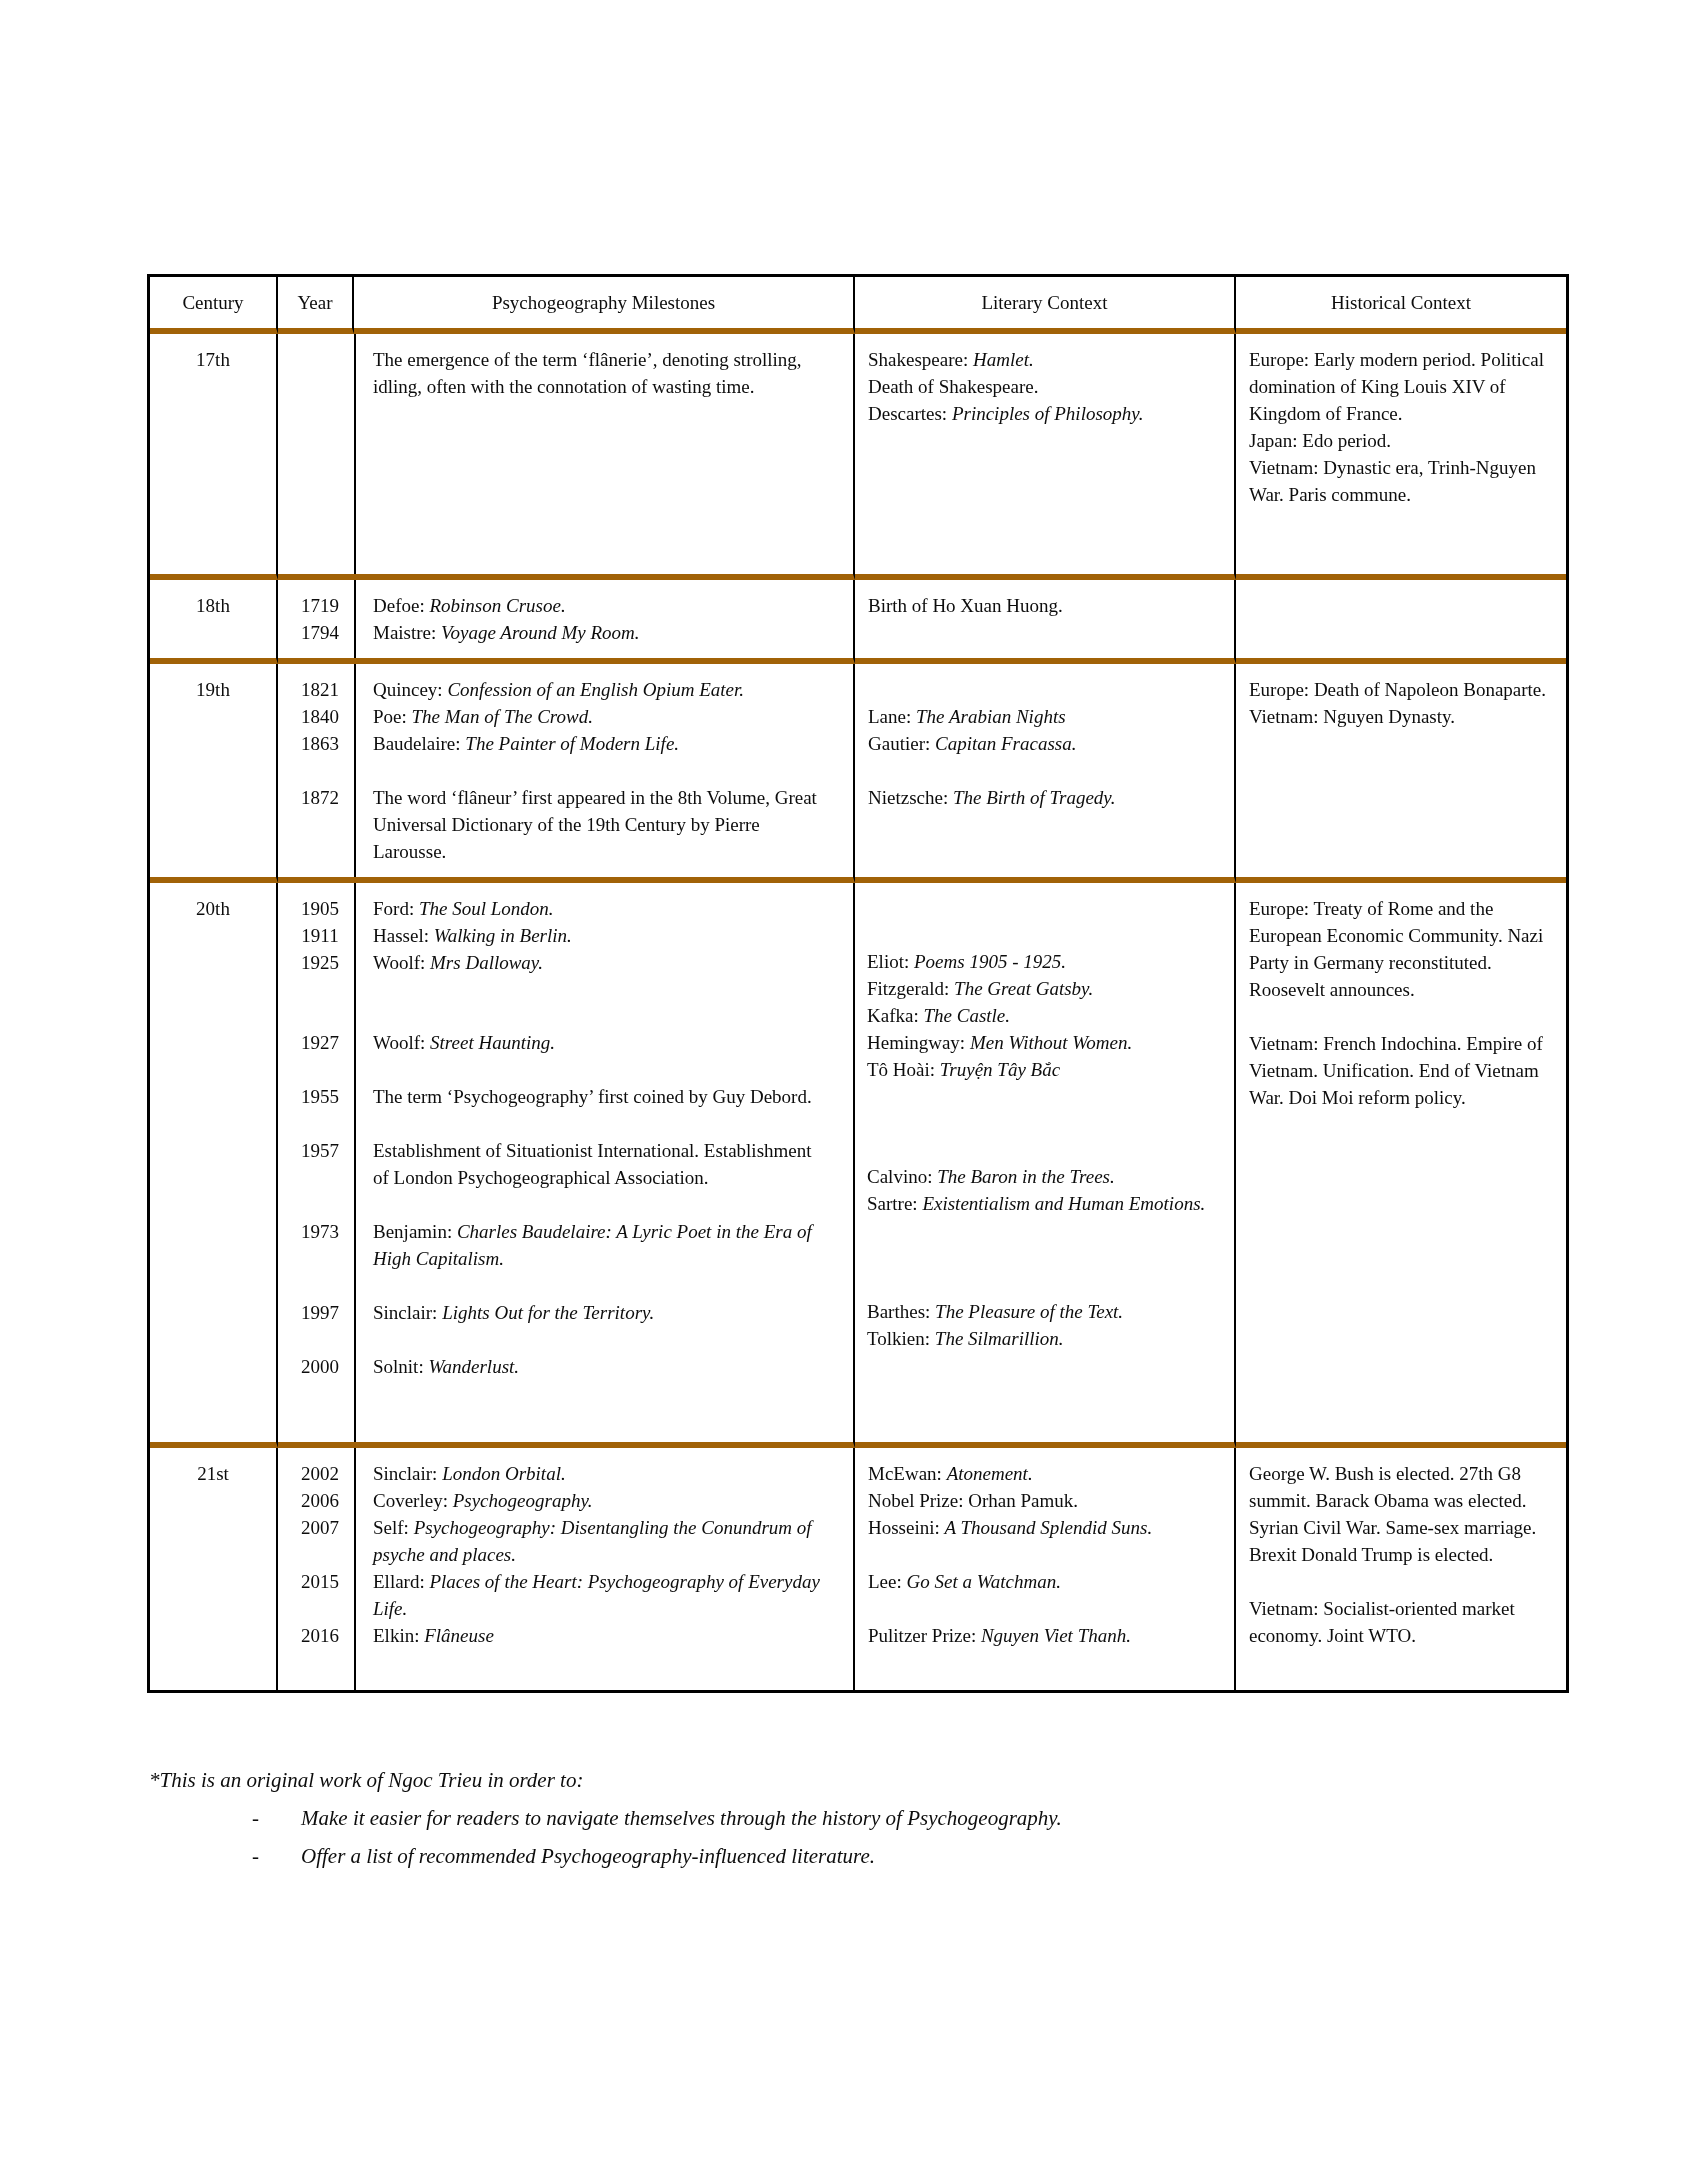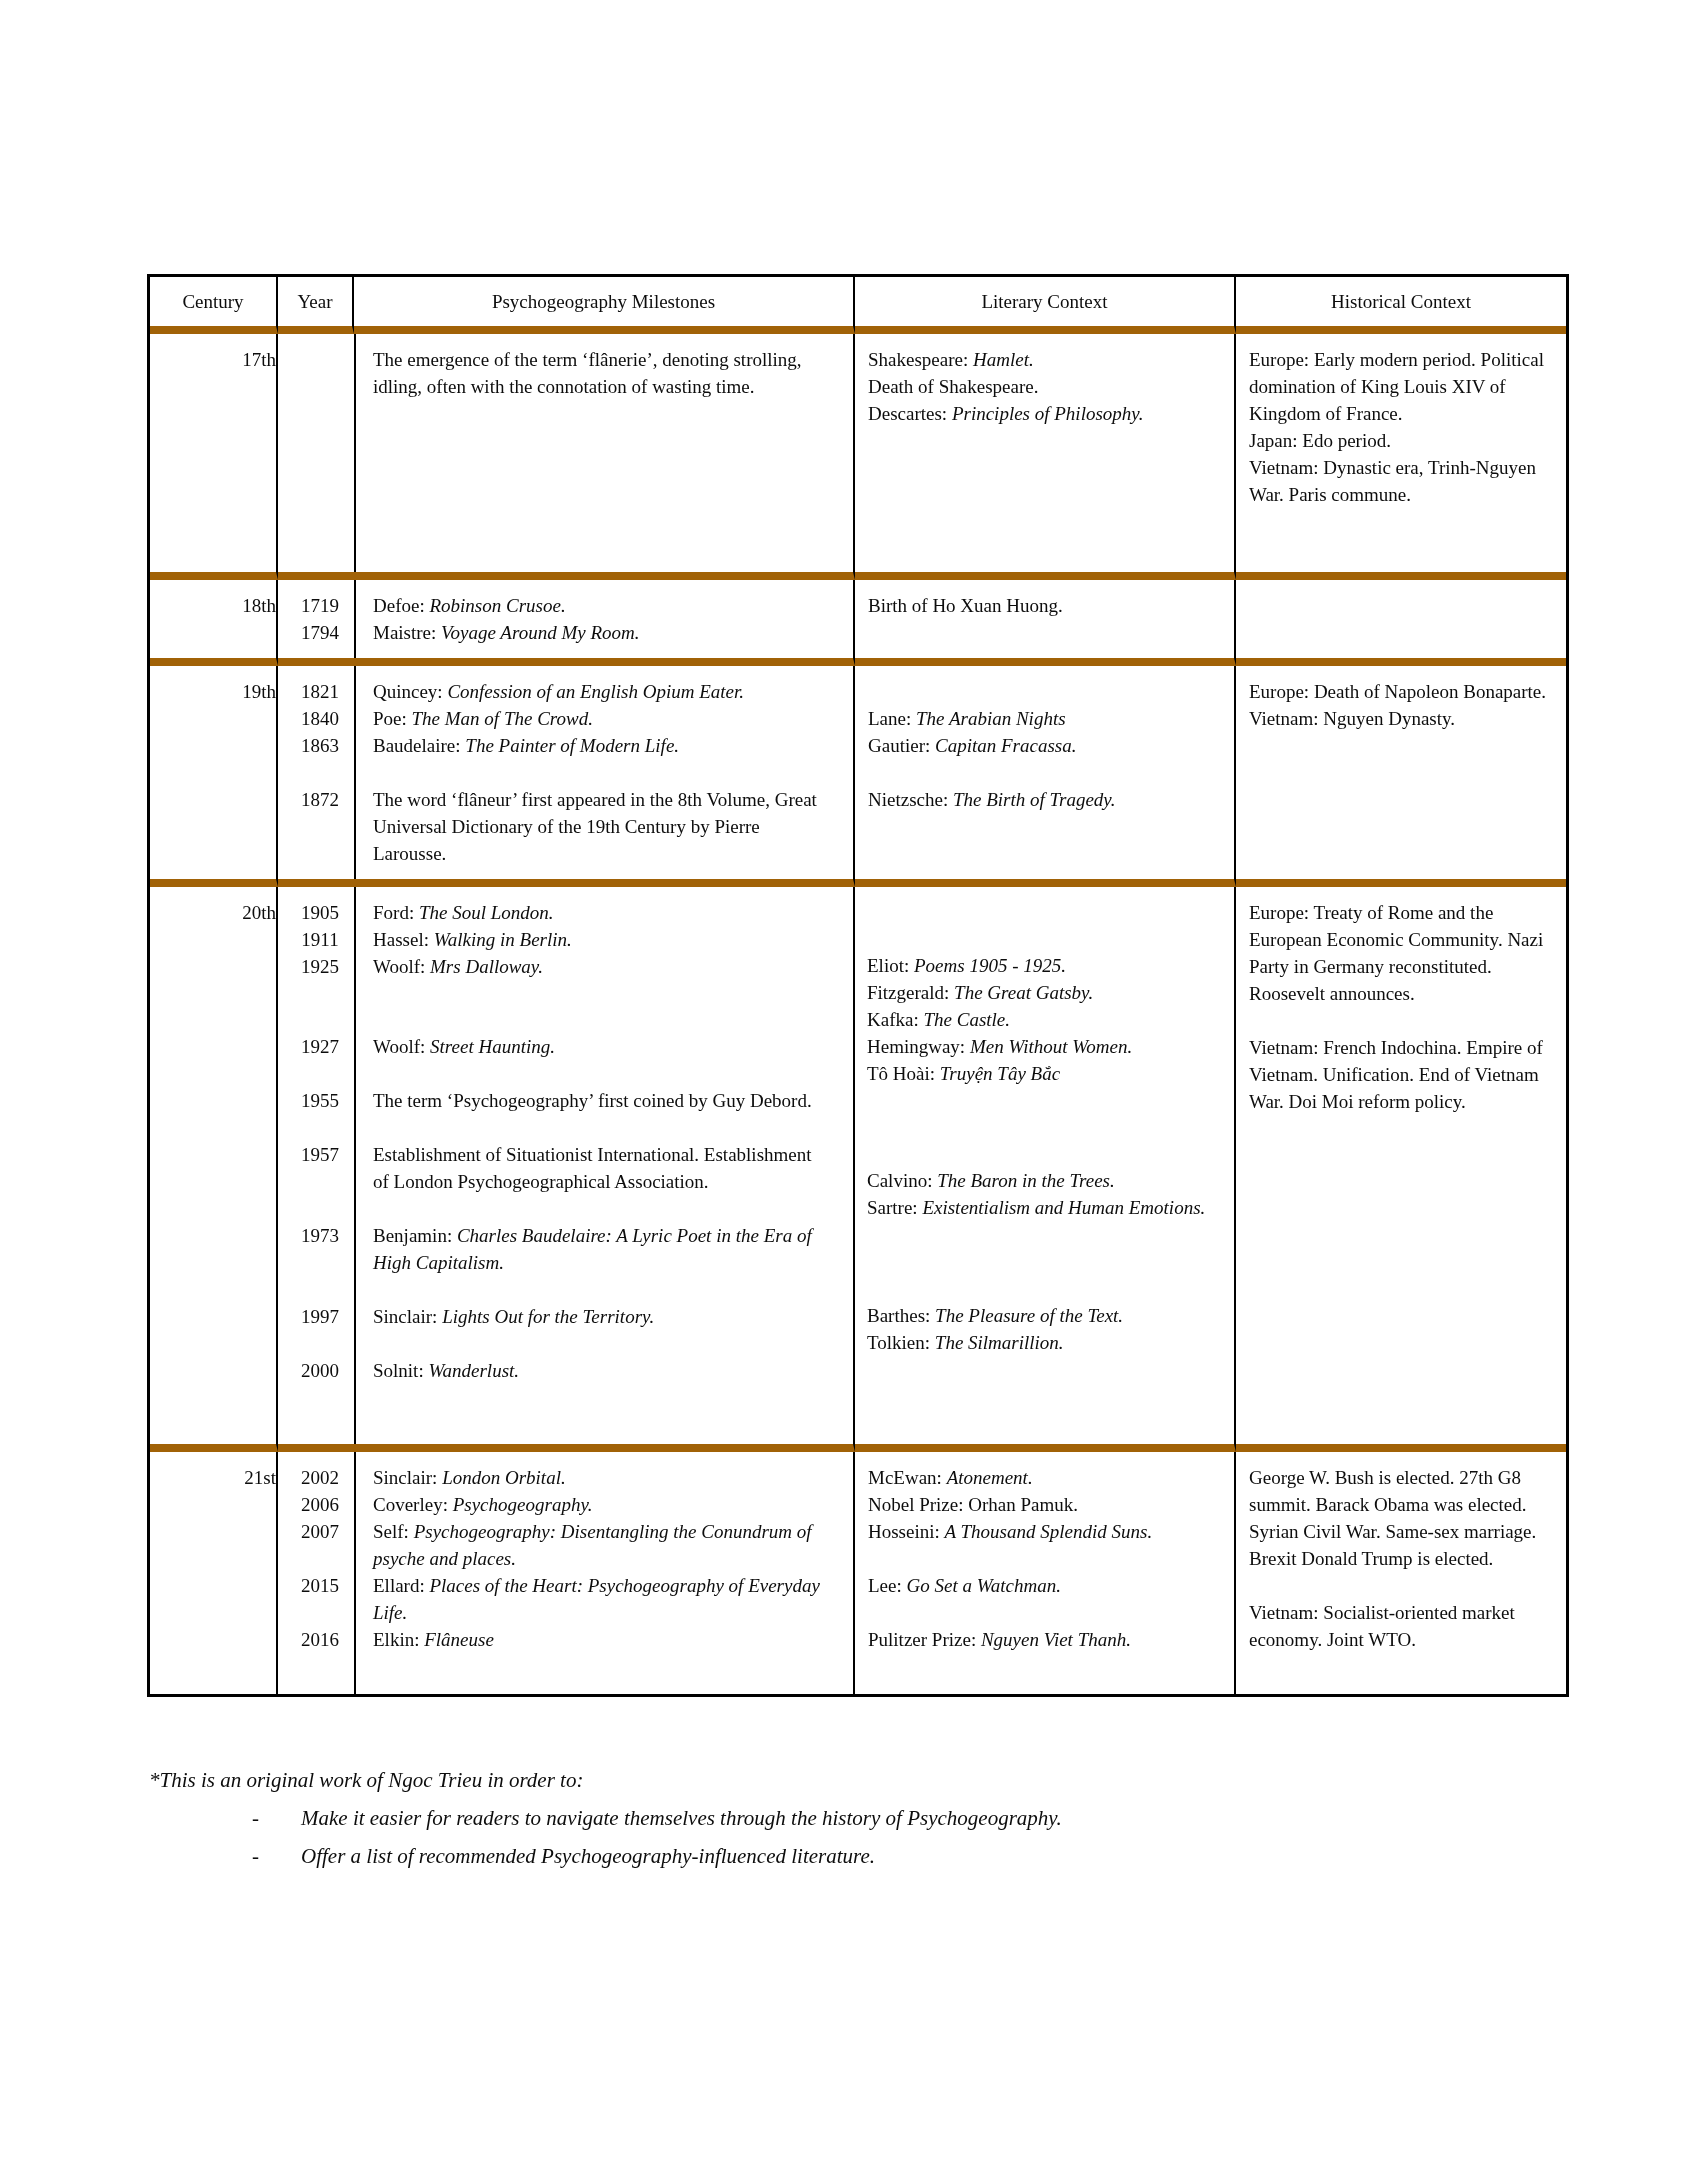--- a/index.html
+++ b/index.html
@@ -15,34 +15,34 @@
   #tbl{
     position:absolute;
     left:147px; top:274px;
     display:grid;
     border:3px solid #000;
     background:#fff;
   }
   .cell{
     box-sizing:border-box;
     border-right:2px solid #000;
-    border-bottom:8px solid #a16207;
+    border-bottom:6px solid #a16207;
     font-size:19px;
     line-height:27px;
   }
   .cell.no-r{border-right:none;}
   .cell.no-b{border-bottom:none;}
   .hdr{
     display:flex;
     align-items:center;
     justify-content:center;
     text-align:center;
   }
   .century{
-    text-align:right;
+    text-align:center;
     padding-top:12px;
   }
   .ym{
     position:relative;
     padding:12px 3px;
   }
   .ym::after{
     content:'';
     position:absolute;
     left:76px; top:0; bottom:0;

